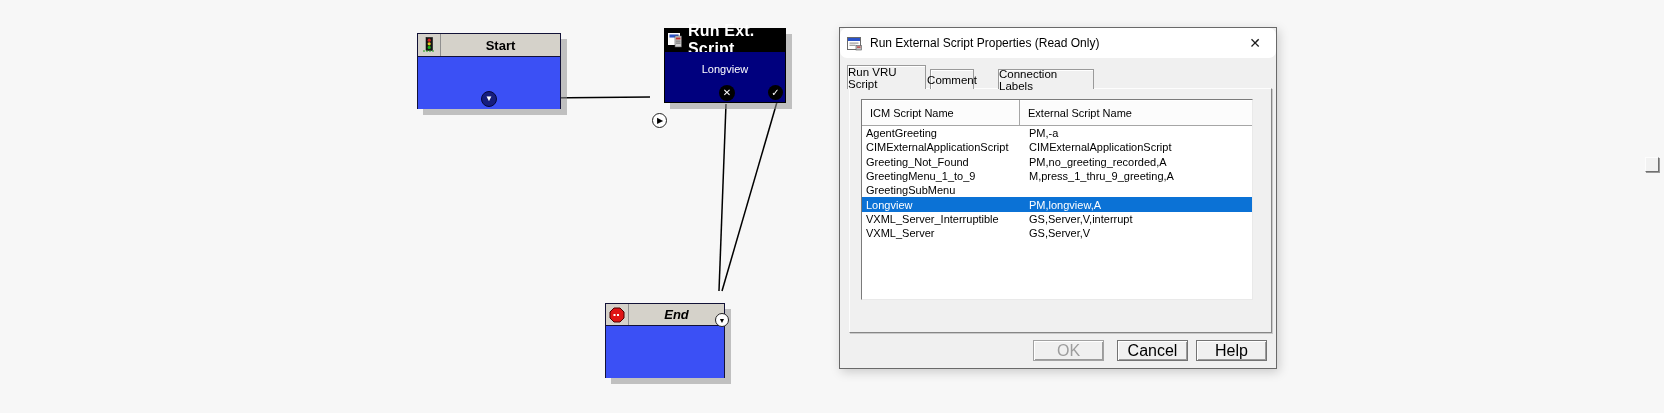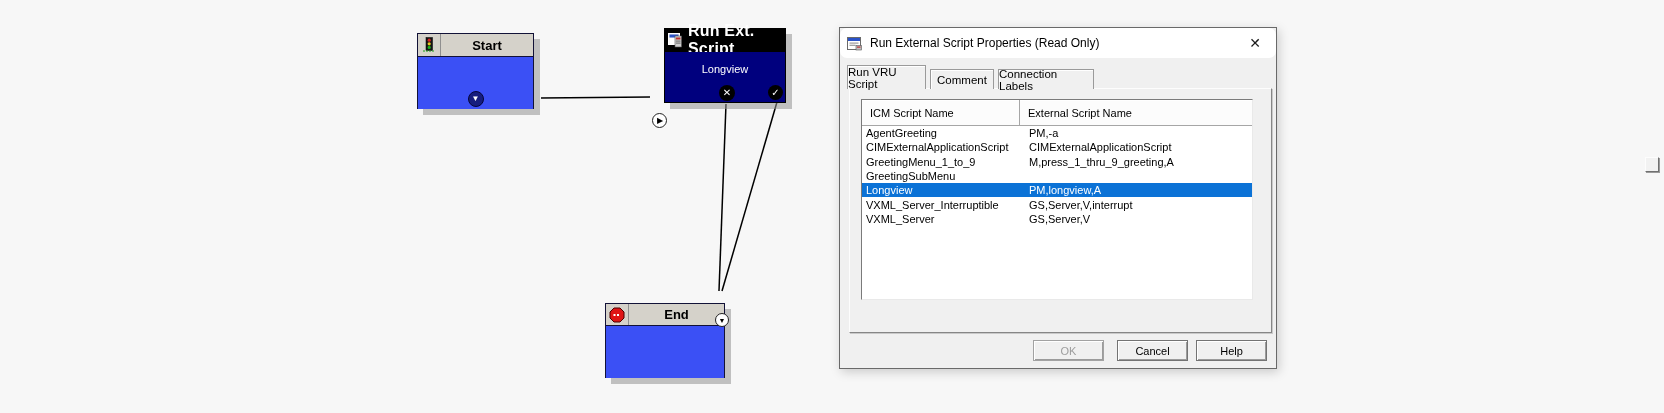--- a/index.html
+++ b/index.html
@@ -14,29 +14,29 @@
     font-family:"Liberation Sans","DejaVu Sans",sans-serif;
     color:#000;
   }
   
   #wires{position:absolute;left:0;top:0;width:1664px;height:413px;z-index:1;pointer-events:none;}
   .node{position:absolute;z-index:2;border:1px solid #121237;box-shadow:6px 6px 0 rgba(148,148,148,.55);}
   .node-header{height:23px;display:flex;align-items:stretch;background:var(--node_header_gray,#d5d2ca);border-bottom:1px solid #121237;}
   .icon-cell{width:23px;display:flex;align-items:center;justify-content:center;border-right:1px solid #8f8f8f;}
   .node-title{flex:1;display:flex;align-items:center;justify-content:center;font-weight:bold;font-size:13px;}
   .node-body{position:relative;}
-  #node-start{left:417px;top:33px;width:117px;height:76px;}
+  #node-start{left:417px;top:33px;width:144px;height:76px;}
   #node-start .node-body{height:52px;background:var(--node_blue,#3b50f5);}
   #node-run{left:664px;top:28px;width:122px;height:75px;border-color:#000;}
   #node-run .node-header{background:#000;color:#fff;border-bottom:1px solid #000;}
   #node-run .icon-cell{border-right:none;width:22px;}
   #node-run .node-title{font-size:16px;justify-content:flex-start;padding-left:1px;letter-spacing:.2px;}
   #node-run .node-body{height:50px;background:var(--node_navy,#00007e);color:#fff;text-align:center;font-size:11px;padding-top:11px;}
   #node-end{left:605px;top:303px;width:120px;height:75px;}
-  #node-end .node-header{height:22px;}
+  #node-end .node-header{height:22px;font-style:italic;}
   #node-end .node-body{height:52px;background:var(--node_blue,#3b50f5);}
   .port{position:absolute;border-radius:50%;display:flex;align-items:center;justify-content:center;line-height:1;}
   .port-dark{background:#000;color:#fff;}
   .port-navy{background:#161d7e;color:#fff;border:1px solid #05053a;}
   .port-light{background:#fff;color:#000;border:1px solid #222;}
   #port-start-out{width:16px;height:16px;left:50%;transform:translateX(-50%);bottom:2px;font-size:8px;}
   #port-run-in{width:15px;height:15px;left:-13px;top:61px;font-size:8px;padding-left:1px;}
   #port-run-fail{width:16px;height:16px;left:54px;bottom:1px;font-size:10px;font-weight:bold;}
   #port-run-ok{width:15px;height:15px;right:2px;bottom:2px;font-size:10px;font-weight:bold;}
   #port-end-in{width:14px;height:14px;left:109px;top:-13px;font-size:7px;}
@@ -44,38 +44,38 @@
   .svg-icon{display:block;}
   
   #dialog{position:absolute;left:839px;top:27px;width:438px;height:342px;z-index:5;
     background:var(--dialog_bg,#f0f0f0);border:1px solid #696969;box-shadow:2px 3px 10px rgba(0,0,0,.18);}
   #titlebar{height:30px;background:#fff;display:flex;align-items:center;padding-left:7px;border-radius:7px;}
   #title-text{font-size:12px;margin-left:7px;}
   #close-btn{position:absolute;right:5px;top:3px;width:32px;height:24px;display:flex;align-items:center;justify-content:center;font-size:14px;color:#1a1a1a;cursor:default;}
   .tab{position:absolute;z-index:7;background:var(--dialog_bg,#f0f0f0);border:1px solid #9a9a9a;border-bottom:none;
     box-shadow:inset 1px 1px 0 #fff;display:flex;align-items:center;justify-content:center;font-size:11.5px;}
   #tab-run{left:7px;top:37px;width:79px;height:24px;}
-  #tab-comment{left:90px;top:41px;width:64px;height:20px;}
+  #tab-comment{left:90px;top:41px;width:44px;height:20px;}
   #tab-labels{left:158px;top:41px;width:96px;height:20px;}
   #tab-panel{position:absolute;left:9px;top:60px;width:423px;height:245px;z-index:6;
     background:var(--dialog_bg,#f0f0f0);border:1px solid;border-color:#fdfdfd #868686 #868686 #fdfdfd;
     box-shadow:1px 1px 0 #c9c9c9;}
   #list-table{position:absolute;left:11px;top:10px;width:392px;height:201px;background:#fff;
     border:1px solid;border-color:#7a7a7a #e9e9e9 #e9e9e9 #7a7a7a;font-size:11px;overflow:hidden;}
   #list-header{display:flex;height:26px;background:#fcfcfc;border-bottom:1px solid #a6a6a6;}
   .th{display:flex;align-items:center;padding-left:8px;box-shadow:inset 0 1px 0 #fff;white-space:nowrap;}
   .th-1{width:158px;border-right:1px solid #a6a6a6;}
   .th-2{flex:1;}
   .lrow{display:flex;height:14.3px;align-items:center;white-space:nowrap;}
   .lrow .c1{width:158px;padding-left:4px;overflow:hidden;}
   .lrow .c2{flex:1;padding-left:9px;overflow:hidden;}
   .lrow.selected{background:var(--selection_blue,#0b72d6);color:#fff;}
   .btn{position:absolute;top:312px;height:21px;width:71px;background:var(--dialog_bg,#f0f0f0);
     border:1px solid #737373;box-shadow:inset 1px 1px 0 #fff,inset -1px -1px 0 #9b9b9b;
-    display:flex;align-items:center;justify-content:center;font-size:11px;cursor:default;}
+    display:flex;align-items:center;justify-content:center;font-size:16px;cursor:default;}
   #btn-ok{left:193px;color:#9d9d9d;border-color:#a2a2a2;}
   #btn-cancel{left:277px;}
   #btn-help{left:356px;}
   
   #mini-square{position:absolute;left:1645px;top:157px;width:14px;height:15px;z-index:2;
     background:#f2f2f2;border:1px solid;border-color:#fdfdfd #707070 #707070 #fdfdfd;box-shadow:1px 1px 0 #9a9a9a;}
 </style>
 </head>
 <body>
 
@@ -170,20 +170,24 @@
       </div>
       <div class="lrow">
         <span class="c1">AgentGreeting</span>
         <span class="c2">PM,-a</span>
       </div>
       <div class="lrow">
         <span class="c1">CIMExternalApplicationScript</span>
         <span class="c2">CIMExternalApplicationScript</span>
       </div>
       <div class="lrow">
+        <span class="c1">Greeting_Not_Found</span>
+        <span class="c2">PM,no_greeting_recorded,A</span>
+      </div>
+      <div class="lrow">
         <span class="c1">GreetingMenu_1_to_9</span>
         <span class="c2">M,press_1_thru_9_greeting,A</span>
       </div>
       <div class="lrow">
         <span class="c1">GreetingSubMenu</span>
       </div>
       <div class="lrow selected">
         <span class="c1">Longview</span>
         <span class="c2">PM,longview,A</span>
       </div>

